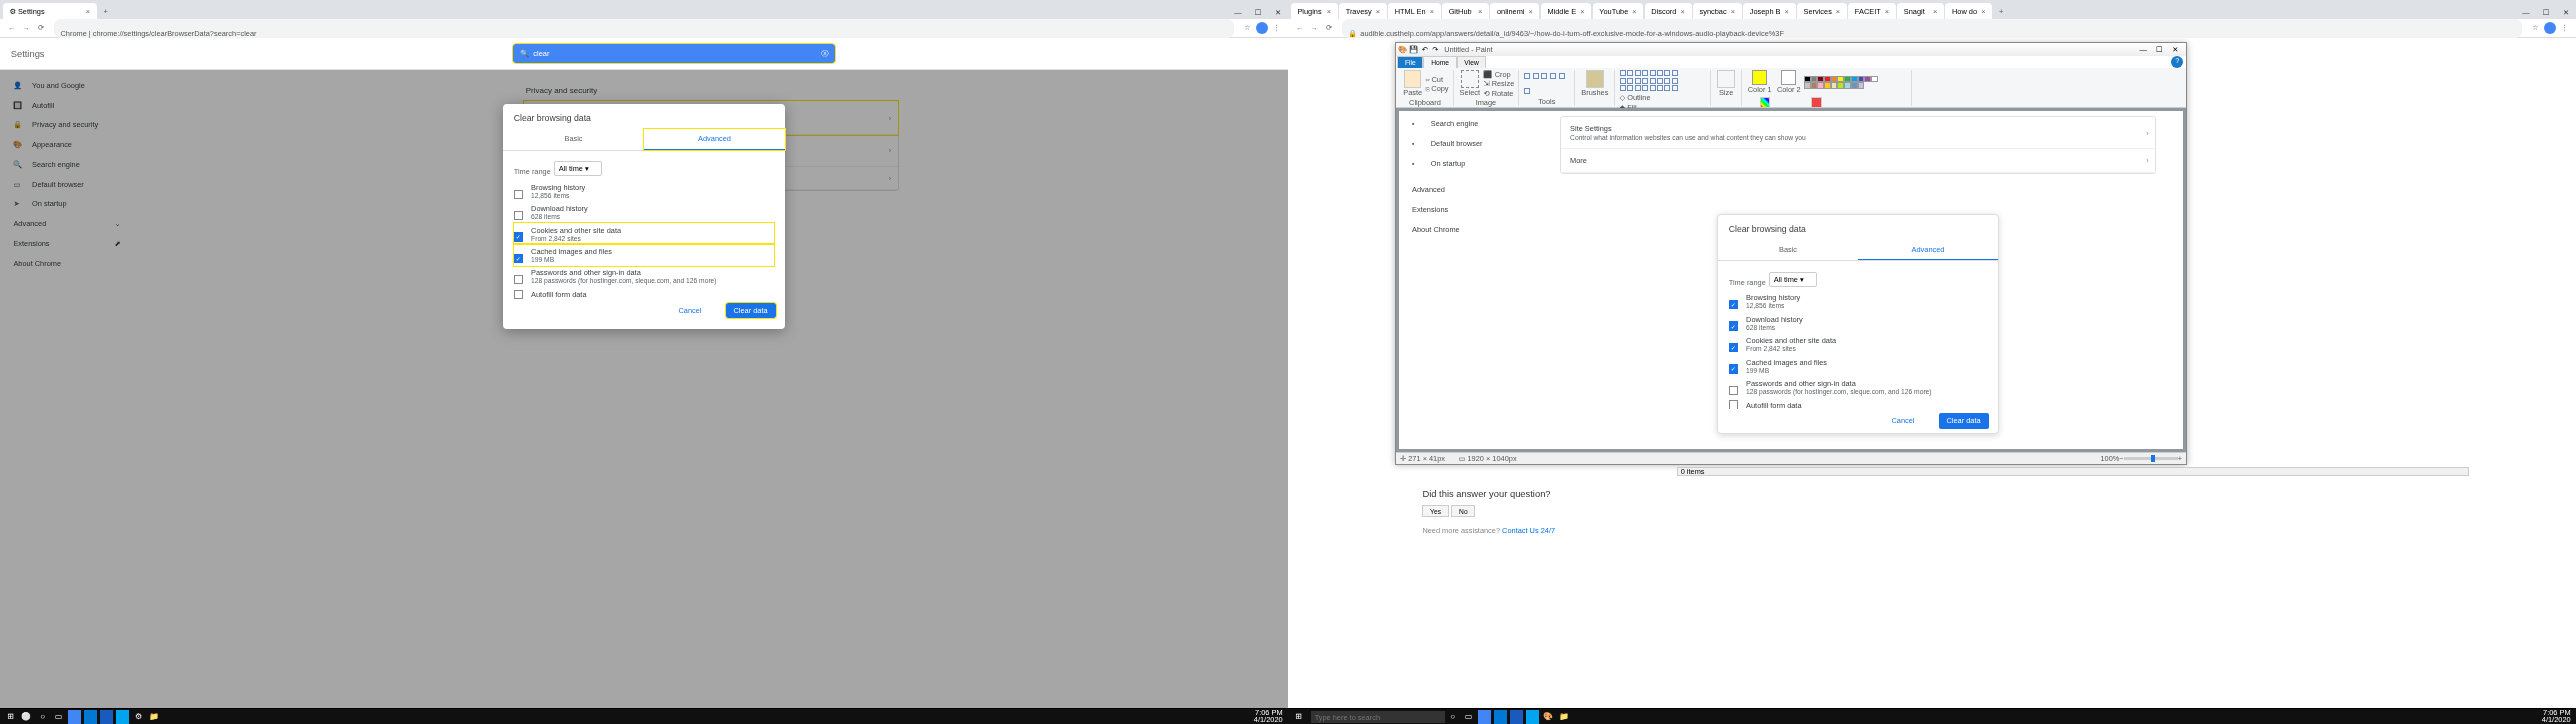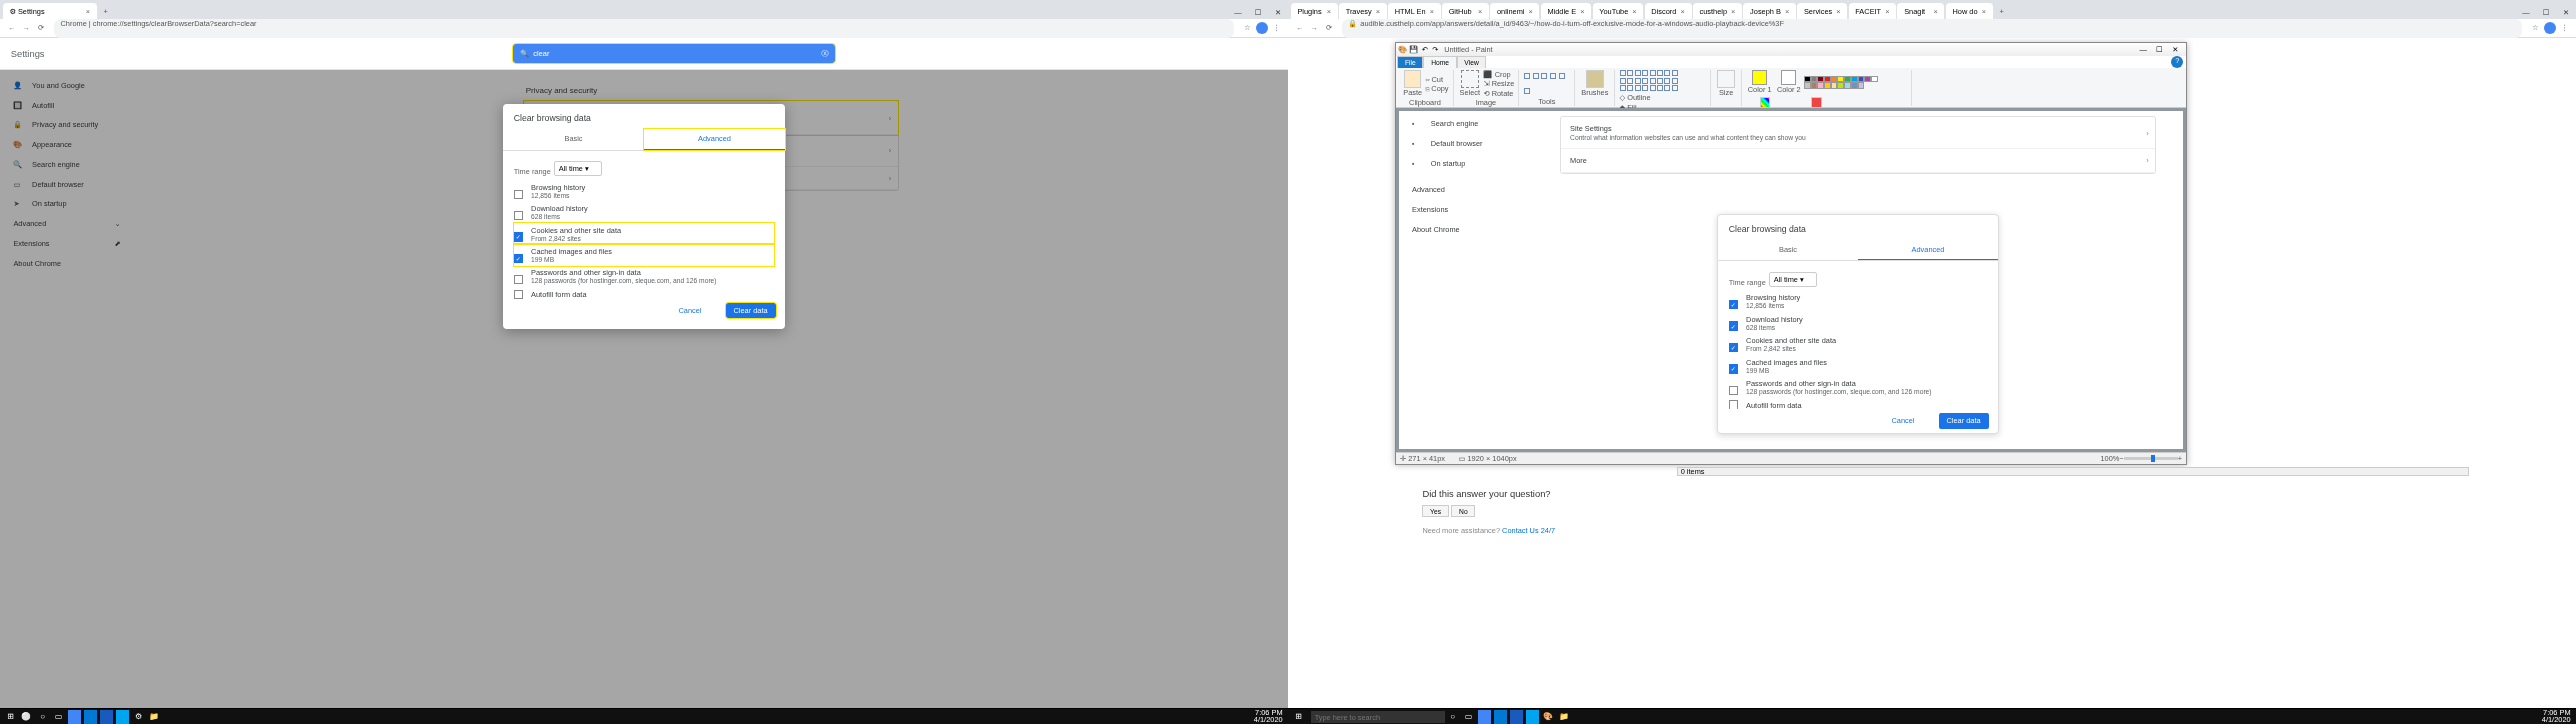--- a/index.html
+++ b/index.html
@@ -18,21 +18,21 @@
 .chrome-win{width:100%;height:100%;display:flex;flex-direction:column;background:#dee1e6}
 .chrome-tabs{height:19px;background:#dee1e6;display:flex;align-items:flex-end;padding-left:2.7px}
 .chrome-tab{background:#fff;height:16px;padding:2.7px 6.7px;border-radius:4px 4px 0 0;display:flex;align-items:center;font-size:6.7px;margin-right:1.3px;min-width:94px}
 .chrome-tab.small{min-width:47px;max-width:60px;overflow:hidden;white-space:nowrap}
 .chrome-tab .x{margin-left:auto;padding-left:4px;color:#666}
 .newtab{padding:2.7px 5.4px;color:#555}
 .win-ctrl{margin-left:auto;display:flex}
 .win-btn{width:20px;height:13.4px;display:flex;align-items:center;justify-content:center;color:#333}
 .chrome-bar{height:19px;background:#fff;display:flex;align-items:center;padding:0 4px;border-bottom:0.7px solid #ddd}
 .nav-btn{width:14.8px;height:14.8px;display:flex;align-items:center;justify-content:center;color:#5f6368}
-.omnibox{flex:1;height:19px;background:#f1f3f4;border-radius:6.7px;margin:0 5.4px;padding:0 6.7px;display:flex;align-items:flex-start;font-size:6.7px;color:#555}
+.omnibox{flex:1;height:19px;background:#f1f3f4;border-radius:6.7px;margin:0 5.4px;padding:0 6.7px;display:flex;align-items:flex-end;font-size:6.7px;color:#555}
 .ext-icon{width:12px;height:12px;margin:0 1.3px;border-radius:1.3px}
 
 
 .settings-page{flex:1;background:#fff;display:flex;position:relative}
 .settings-header{position:absolute;top:0;left:0;right:0;height:32px;background:#fff;border-bottom:0.7px solid #e0e0e0;display:flex;align-items:center;padding:0 10.7px;z-index:5}
 .settings-title{font-size:9.4px;color:#5f6368;margin-right:27px}
 .settings-search{flex:0 0 322px;margin:0 auto;height:19px;background:#4285f4;border-radius:2.7px;display:flex;align-items:center;padding:0 6.7px;outline:1.3px solid #fce205}
 .settings-search input{flex:1;background:transparent;border:none;color:#fff;font-size:7.4px}
 .settings-search input::placeholder{color:#cfe2ff}
 .settings-body{display:flex;width:100%;padding-top:32px;height:100%}
@@ -314,21 +314,21 @@
         </div>
         <div class="chrome-tab small">
           <span>YouTube</span>
           <span class="x">×</span>
         </div>
         <div class="chrome-tab small">
           <span>Discord</span>
           <span class="x">×</span>
         </div>
         <div class="chrome-tab small">
-          <span>custhelp</span>
+          <span>syncbac</span>
           <span class="x">×</span>
         </div>
         <div class="chrome-tab small">
           <span>Joseph B</span>
           <span class="x">×</span>
         </div>
         <div class="chrome-tab small">
           <span>Services</span>
           <span class="x">×</span>
         </div>

